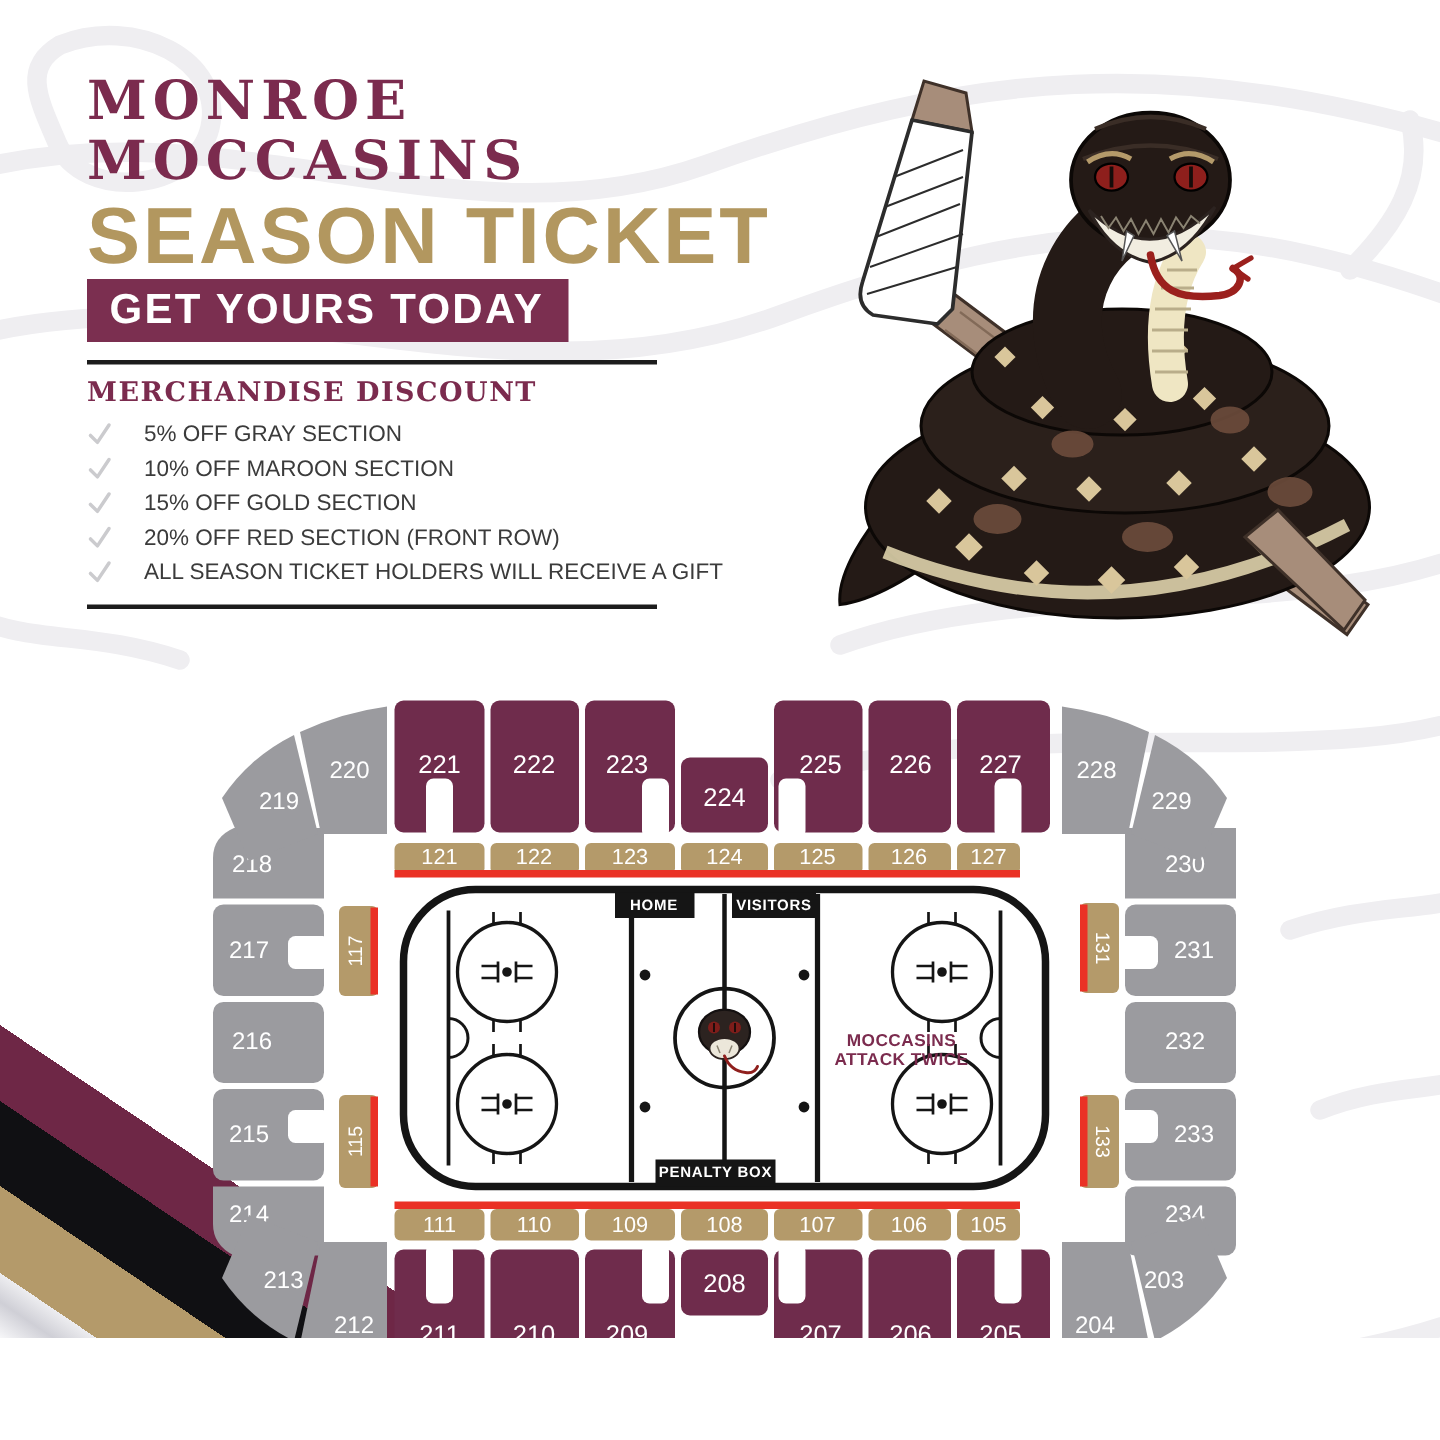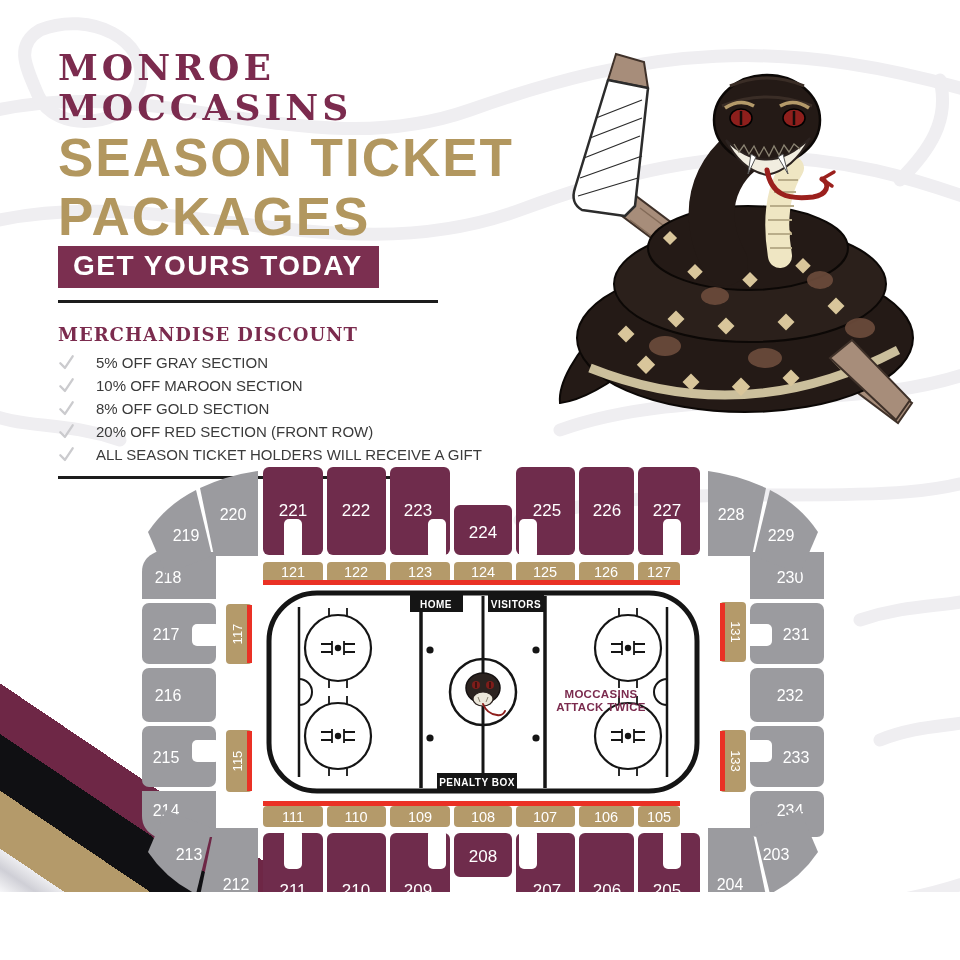--- a/index.html
+++ b/index.html
@@ -15,21 +15,21 @@
       rgba(255,255,255,0) 173px);}
   .header{position:absolute;left:58px;top:48px;z-index:2;width:520px;}
   .team{font-family:"DejaVu Serif",serif;font-weight:bold;font-size:36px;color:#7b2b4e;
         letter-spacing:4px;line-height:1.1;}
   .big{font-family:Liberation Sans, sans-serif;font-weight:bold;font-size:53px;color:#b2975f;
        letter-spacing:2px;line-height:1.08;margin-top:2px;}
   .cta{display:inline-block;margin-top:0;background:#7b2f50;color:#fff;font-weight:bold;
        font-size:28px;letter-spacing:1.5px;padding:4px 16px 6px 15px;}
   .rule{width:380px;height:3px;background:#1c1c1c;margin-top:12px;}
   .mhead{font-family:"DejaVu Serif",serif;font-weight:bold;font-size:18px;color:#7b2b4e;
-         letter-spacing:1px;margin-top:21px;}
+         letter-spacing:1px;margin-top:8px;}
   .dlist{margin-top:6px;}
   .ditem{display:flex;align-items:center;gap:21px;height:23px;color:#3b3b3b;font-size:15px;}
   .check{width:17px;height:17px;flex:0 0 17px;}
   .rule2{margin-top:10px;}
   .mascot{position:absolute;left:530px;top:28px;width:440px;height:432px;z-index:2;}
   .chart{position:absolute;left:132px;top:450px;z-index:2;}
   .glabel{fill:#ffffff;font-size:16px;font-family:"Liberation Sans",sans-serif;}
   .mlabel{fill:#ffffff;font-size:17px;font-family:"Liberation Sans",sans-serif;}
   .klabel{fill:#ffffff;font-size:14.5px;font-family:"Liberation Sans",sans-serif;}
   .vlabel{fill:#ffffff;font-size:13px;font-family:"Liberation Sans",sans-serif;}
@@ -53,42 +53,41 @@
     <path d="M 600 950 C 720 900, 860 930, 1000 870"></path>
     <path d="M 120 440 C 60 420, 20 430, -20 410"></path>
     <path d="M 900 180 C 930 150, 950 120, 940 80"></path>
   </svg>
 
   <div class="corner-stripes"></div>
 
   <div class="header">
     <div class="team">MONROE MOCCASINS</div>
     <div class="big">SEASON TICKET</div>
-    <div class="big">PACKAGES</div>
     <div><span class="cta">GET YOURS TODAY</span></div>
     <div class="rule"></div>
     <div class="mhead">MERCHANDISE DISCOUNT</div>
     <div class="dlist">
       <div class="ditem">
         <svg class="check" viewBox="0 0 22 22">
             <path d="M3 12 L9 18 L19 3" stroke="#cbcbce" stroke-width="3" fill="none" stroke-linecap="round" stroke-linejoin="round"></path>
           </svg>
         <span>5% OFF GRAY SECTION</span>
       </div>
       <div class="ditem">
         <svg class="check" viewBox="0 0 22 22">
             <path d="M3 12 L9 18 L19 3" stroke="#cbcbce" stroke-width="3" fill="none" stroke-linecap="round" stroke-linejoin="round"></path>
           </svg>
         <span>10% OFF MAROON SECTION</span>
       </div>
       <div class="ditem">
         <svg class="check" viewBox="0 0 22 22">
             <path d="M3 12 L9 18 L19 3" stroke="#cbcbce" stroke-width="3" fill="none" stroke-linecap="round" stroke-linejoin="round"></path>
           </svg>
-        <span>8% OFF GOLD SECTION</span>
+        <span>15% OFF GOLD SECTION</span>
       </div>
       <div class="ditem">
         <svg class="check" viewBox="0 0 22 22">
             <path d="M3 12 L9 18 L19 3" stroke="#cbcbce" stroke-width="3" fill="none" stroke-linecap="round" stroke-linejoin="round"></path>
           </svg>
         <span>20% OFF RED SECTION (FRONT ROW)</span>
       </div>
       <div class="ditem">
         <svg class="check" viewBox="0 0 22 22">
             <path d="M3 12 L9 18 L19 3" stroke="#cbcbce" stroke-width="3" fill="none" stroke-linecap="round" stroke-linejoin="round"></path>

